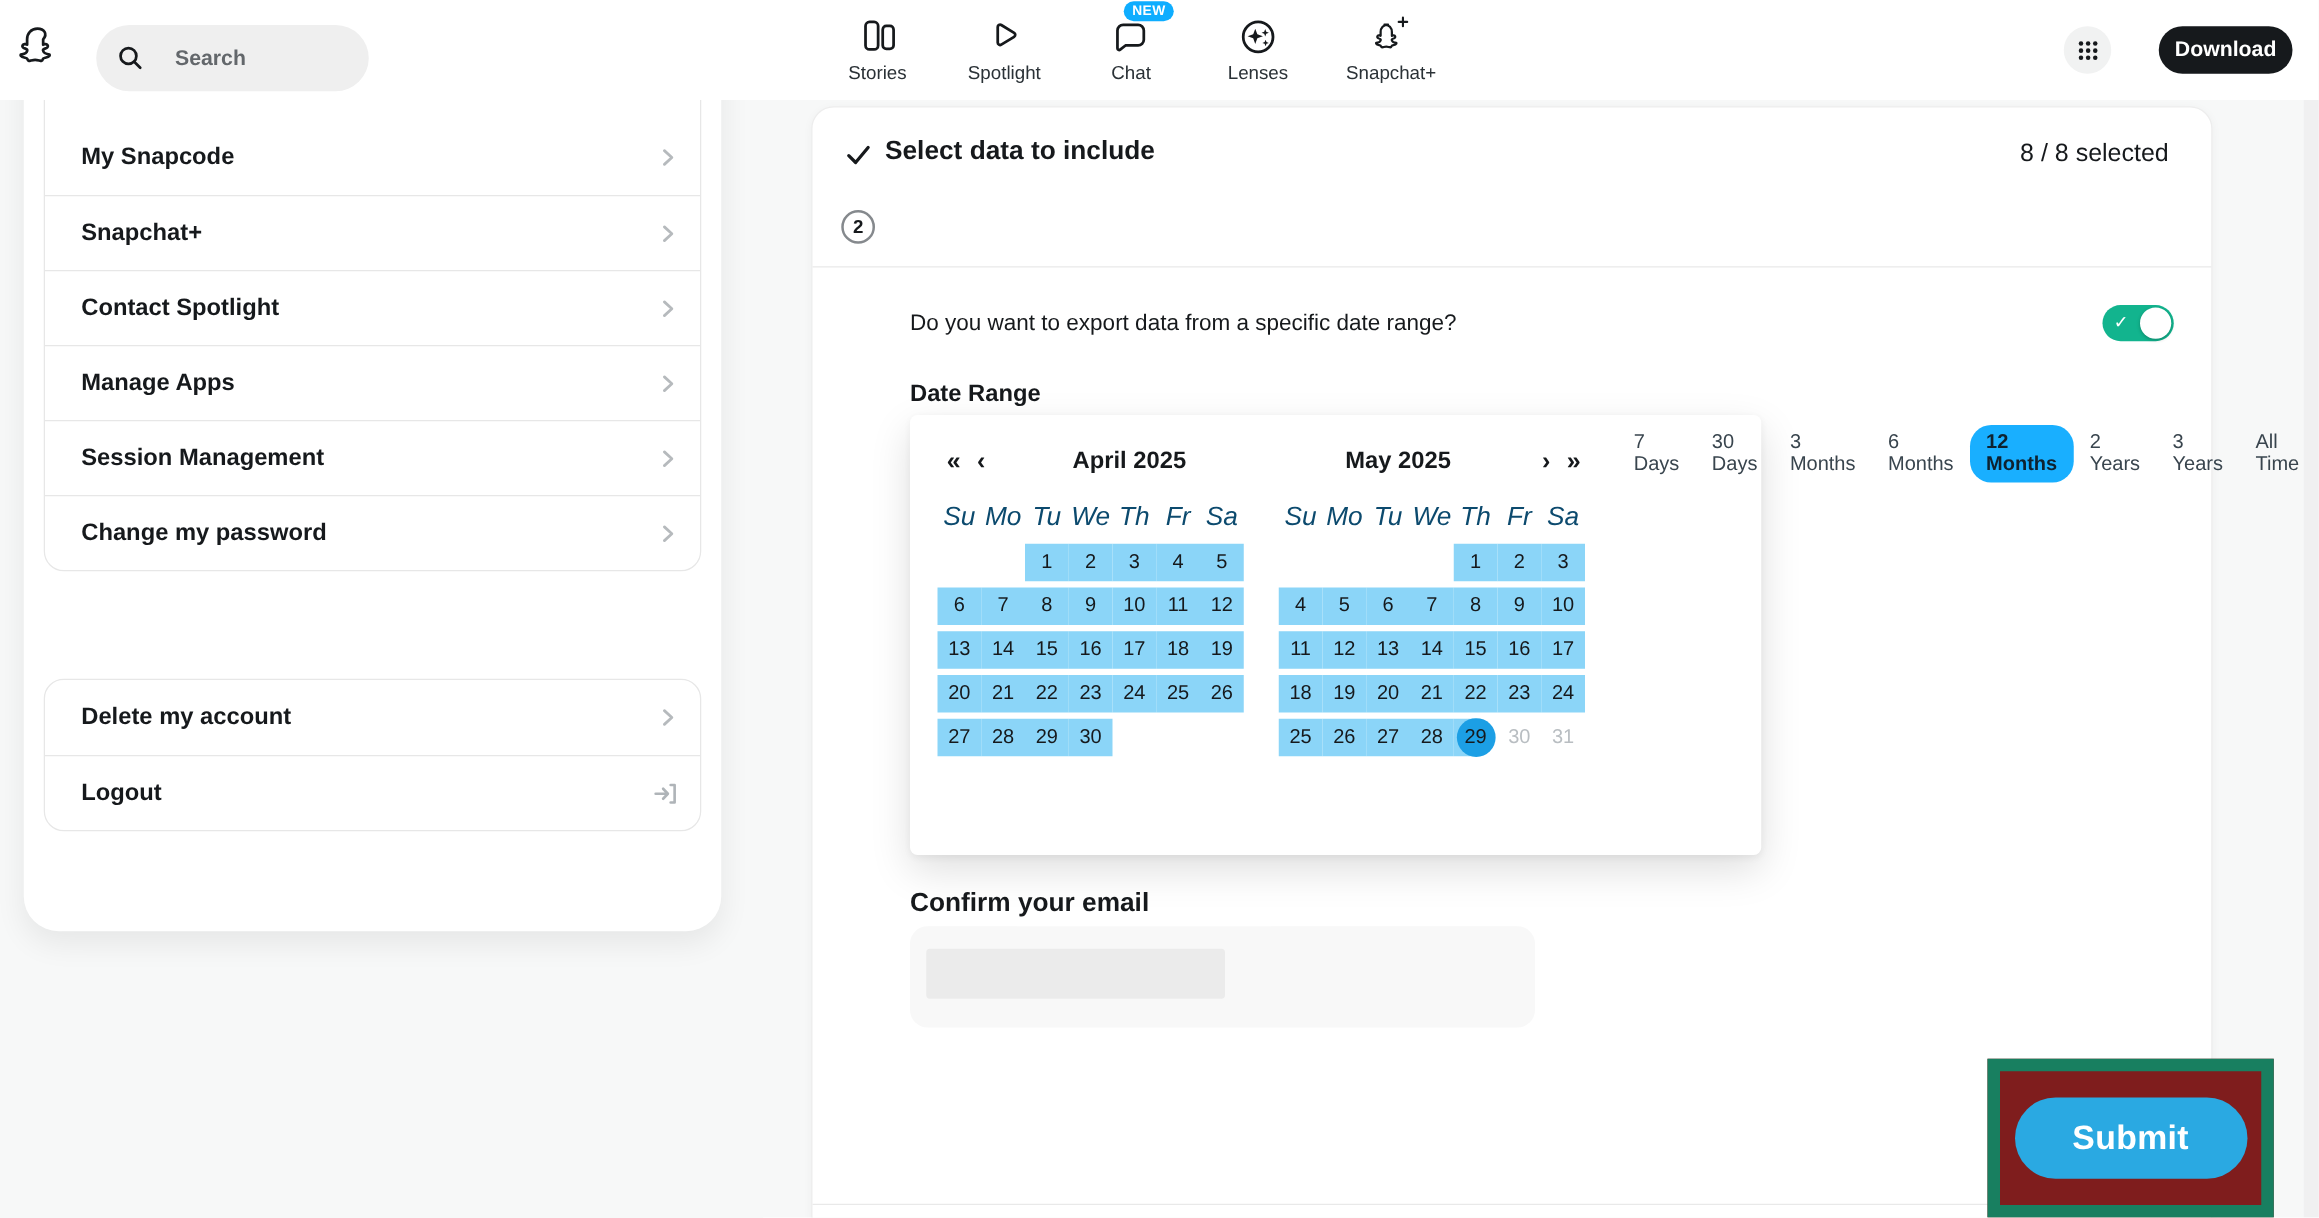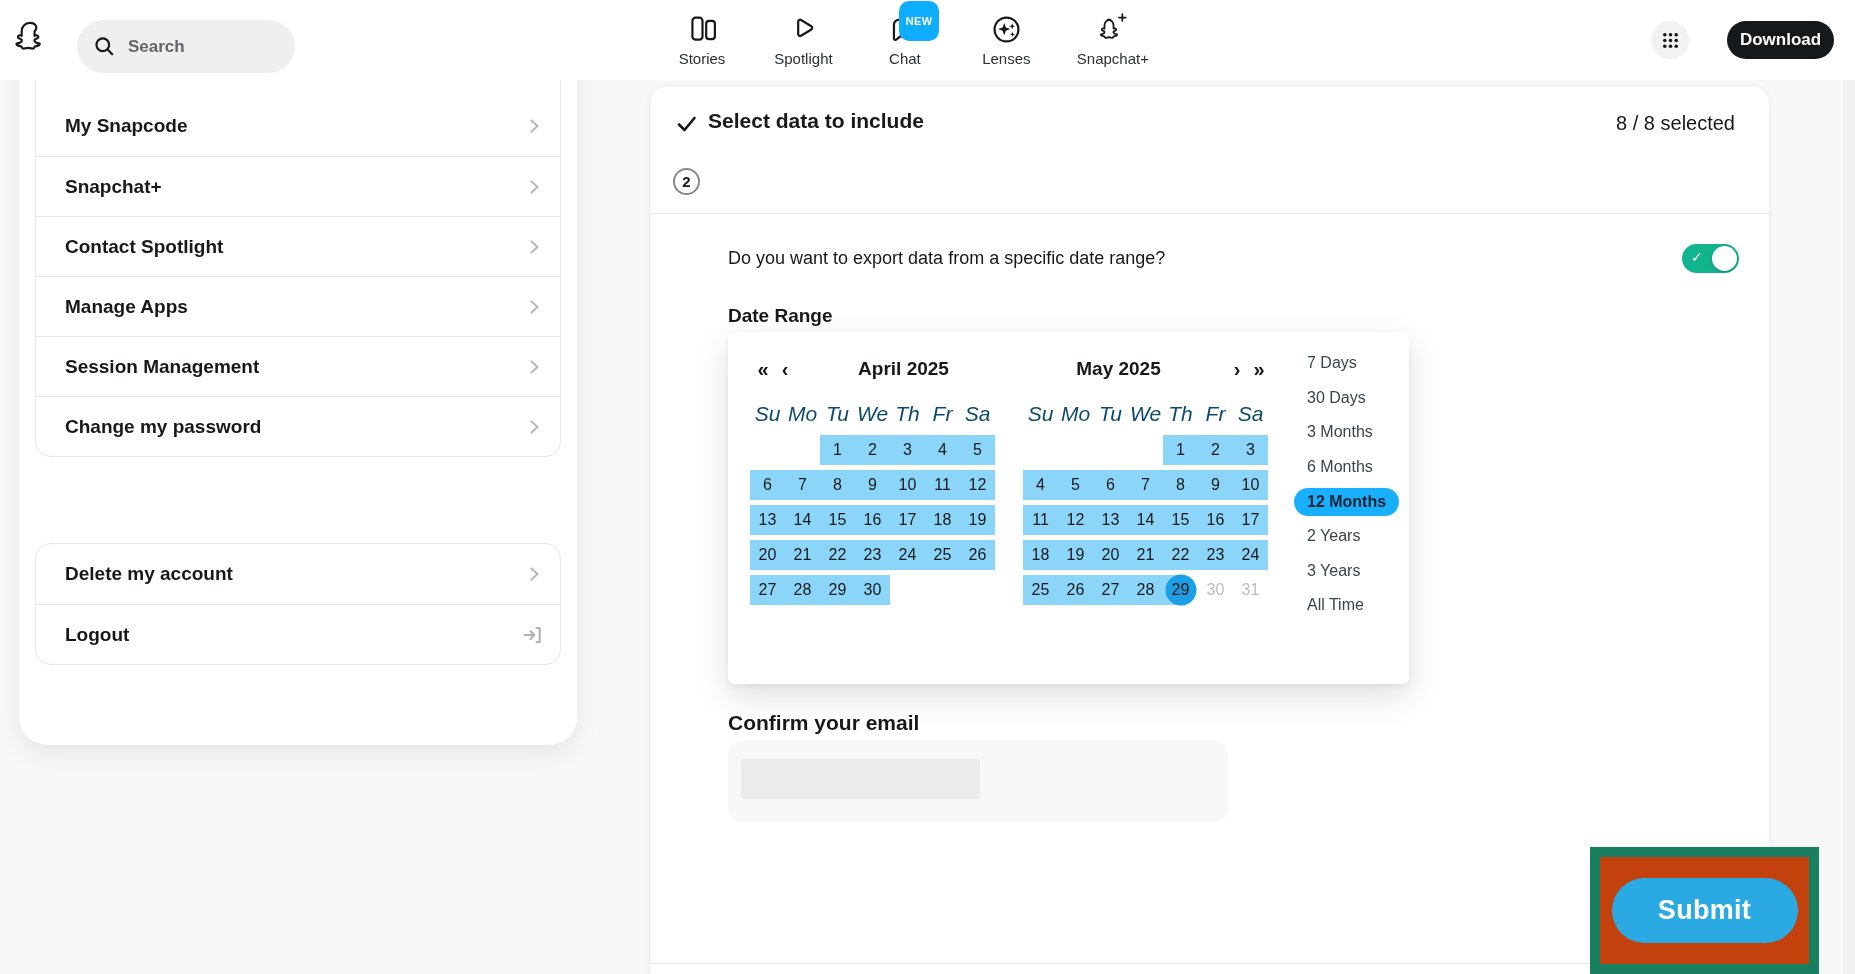--- a/index.html
+++ b/index.html
@@ -9,36 +9,36 @@
     background:#F7F8F8;
     font-family:"Liberation Sans","DejaVu Sans",sans-serif;
     color:#16191C;
   }
 
   
   .header { position:absolute; left:0; top:0; width:1855px; height:80px; background:#FFFFFF; z-index:10; }
   .logo { position:absolute; left:13px; top:19px; width:34px; height:42px; cursor:pointer; }
   .searchbar {
     position:absolute; left:77px; top:20px; width:218px; height:53px;
-    background:#EFEFEF; border-radius:27px; display:flex; align-items:center; padding:0 16px;
+    background:#EFEFEF; border-radius:27px; display:flex; align-items:center; padding:0 16px;gap:12px;
   }
   .searchbar svg { flex:0 0 auto; }
   .searchbar input {
     border:none; outline:none; background:transparent; margin-left:12px; width:140px;
     font-family:inherit; font-size:17px; font-weight:600; color:#16191C;
   }
   .searchbar input::placeholder { color:#63676B; opacity:1; }
 
   .header-nav { position:absolute; left:671px; top:10px; width:478px; height:64px; display:flex; justify-content:space-between; }
   .nav-item { display:flex; flex-direction:column; align-items:center; cursor:pointer; min-width:62px; }
   .nav-icon { position:relative; height:36px; display:flex; align-items:flex-end; }
   .nav-badge {
     position:absolute; top:-9px; right:-18px;
     background:var(--badge-new,#0EADFF); color:#fff; font-size:11px; font-weight:700;
-    padding:14px 7px; border-radius:10px; letter-spacing:.3px;
+    padding:2px 7px; border-radius:10px; letter-spacing:.3px;
   }
   .nav-label { margin-top:4px; font-size:15px; font-weight:500; color:#2A3136; }
 
   .apps-btn {
     position:absolute; left:1651px; top:21px; width:38px; height:38px; border-radius:50%;
     background:#F1F2F2; display:flex; align-items:center; justify-content:center; cursor:pointer;
   }
   .download-btn {
     position:absolute; left:1727px; top:21px; width:107px; height:38px; border-radius:19px;
     background:var(--download-bg,#16191C); color:#FFFFFF; font-size:17px; font-weight:600;
@@ -126,31 +126,31 @@
     font-size:16px; font-weight:500; color:#16191C; position:relative; cursor:pointer;
   }
   .dp-fill.range { background:var(--range-highlight,#8BD5F8); }
   .dp-fill.end { background:linear-gradient(90deg, var(--range-highlight,#8BD5F8) 50%, transparent 50%); }
   .dp-fill.end::before {
     content:""; position:absolute; left:50%; top:50%; transform:translate(-50%,-50%);
     width:31px; height:31px; border-radius:50%; background:var(--selected-day,#1C9FE5);
   }
   .dp-fill.end span { position:relative; z-index:1; }
   .dp-fill.muted { color:#B9BEC2; cursor:default; }
-  .dp-presets { position:absolute; left:566px; top:14px; width:115px; display:flex; flex-direction:column; }
+  .dp-presets { position:absolute; left:566px; top:14px; width:115px; display:flex; flex-direction:row; }
   .preset { height:34.6px; display:flex; align-items:center; font-size:16px; color:#39454E; cursor:pointer; }
   .preset span { padding:5px 13px; }
   .preset.selected span {
     background:var(--preset-selected,#19AFFF); border-radius:17px; color:#0E2230; font-weight:600;
   }
 
   
   .annotation-frame {
     position:absolute; left:1590px; top:847px; width:229px; height:127px;
-    border:10px solid var(--annotation-frame,#187F60); background:#c2410c;
+    border:10px solid var(--annotation-frame,#187F60); background:#7f1d1d;
     display:flex; align-items:center; justify-content:center; z-index:20;
   }
   .submit-btn {
     width:186px; height:65px; border-radius:33px; background:var(--submit-bg,#2AA9E2);
     color:#FFFFFF; font-size:27px; font-weight:600; letter-spacing:.3px;
     display:flex; align-items:center; justify-content:center; cursor:pointer;
   }
 
   .scroll-track { position:absolute; right:0; top:80px; width:12px; height:894px; background:#F0F0F1; z-index:15; }
 

